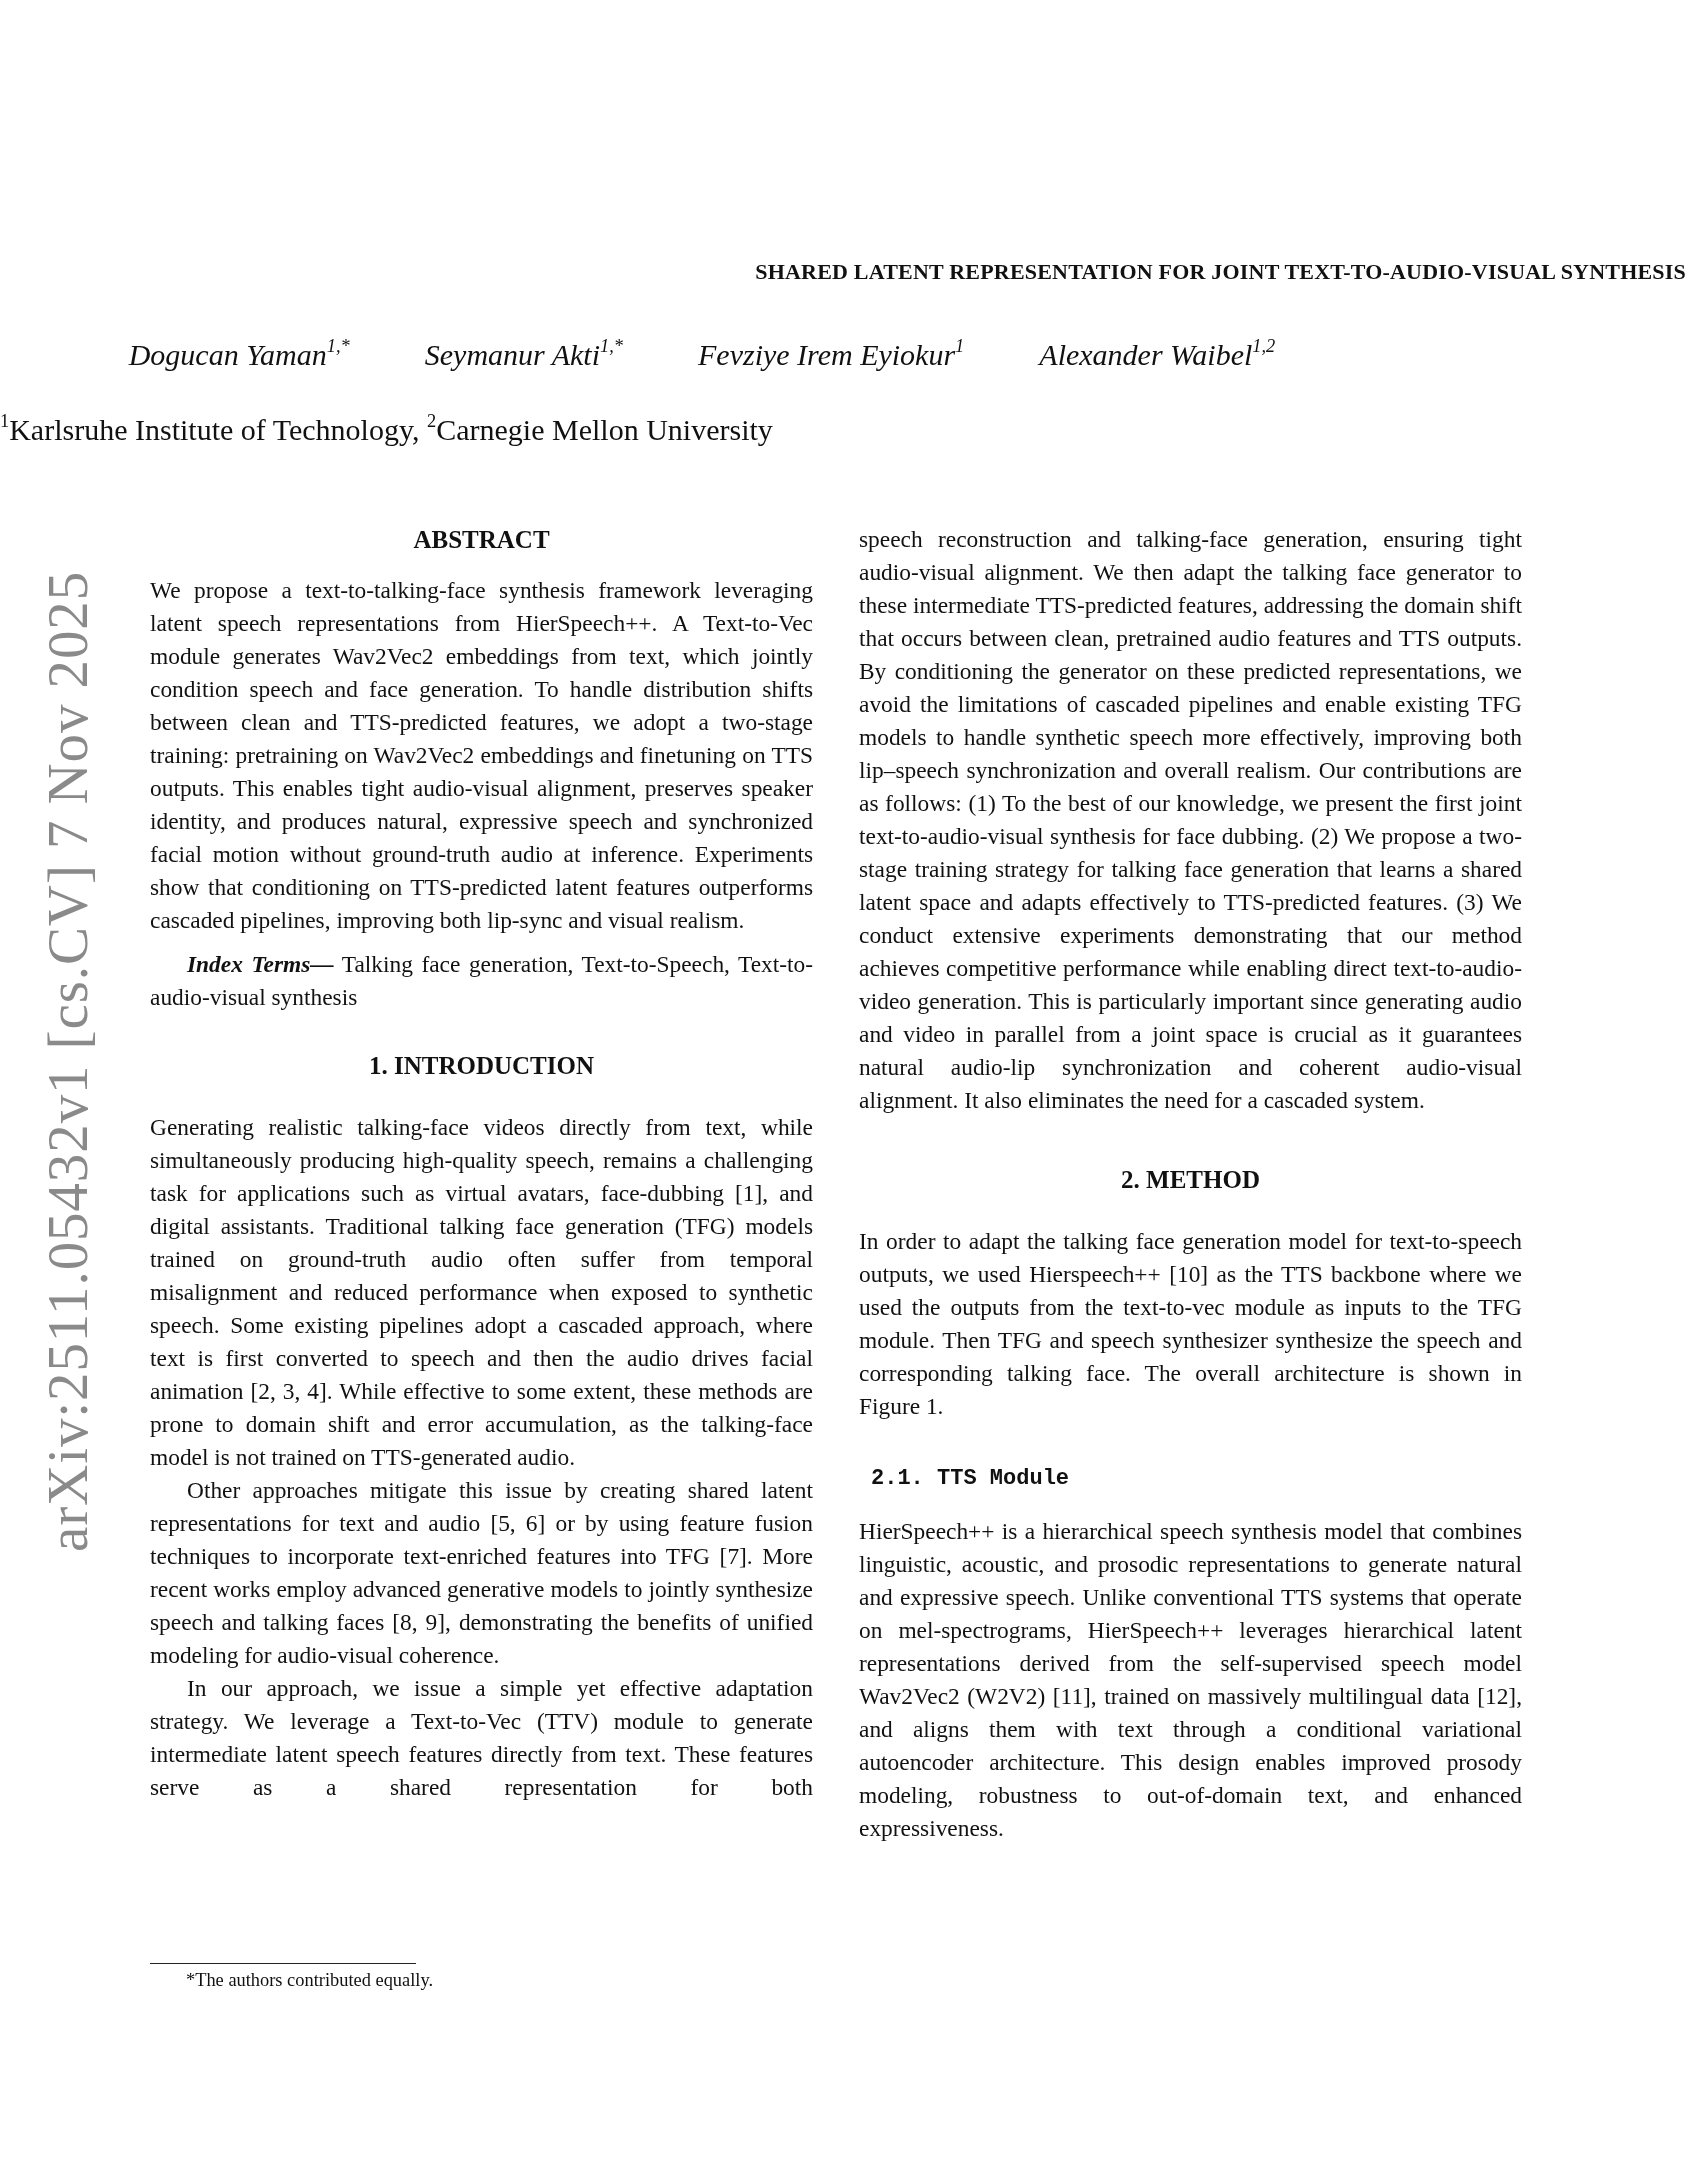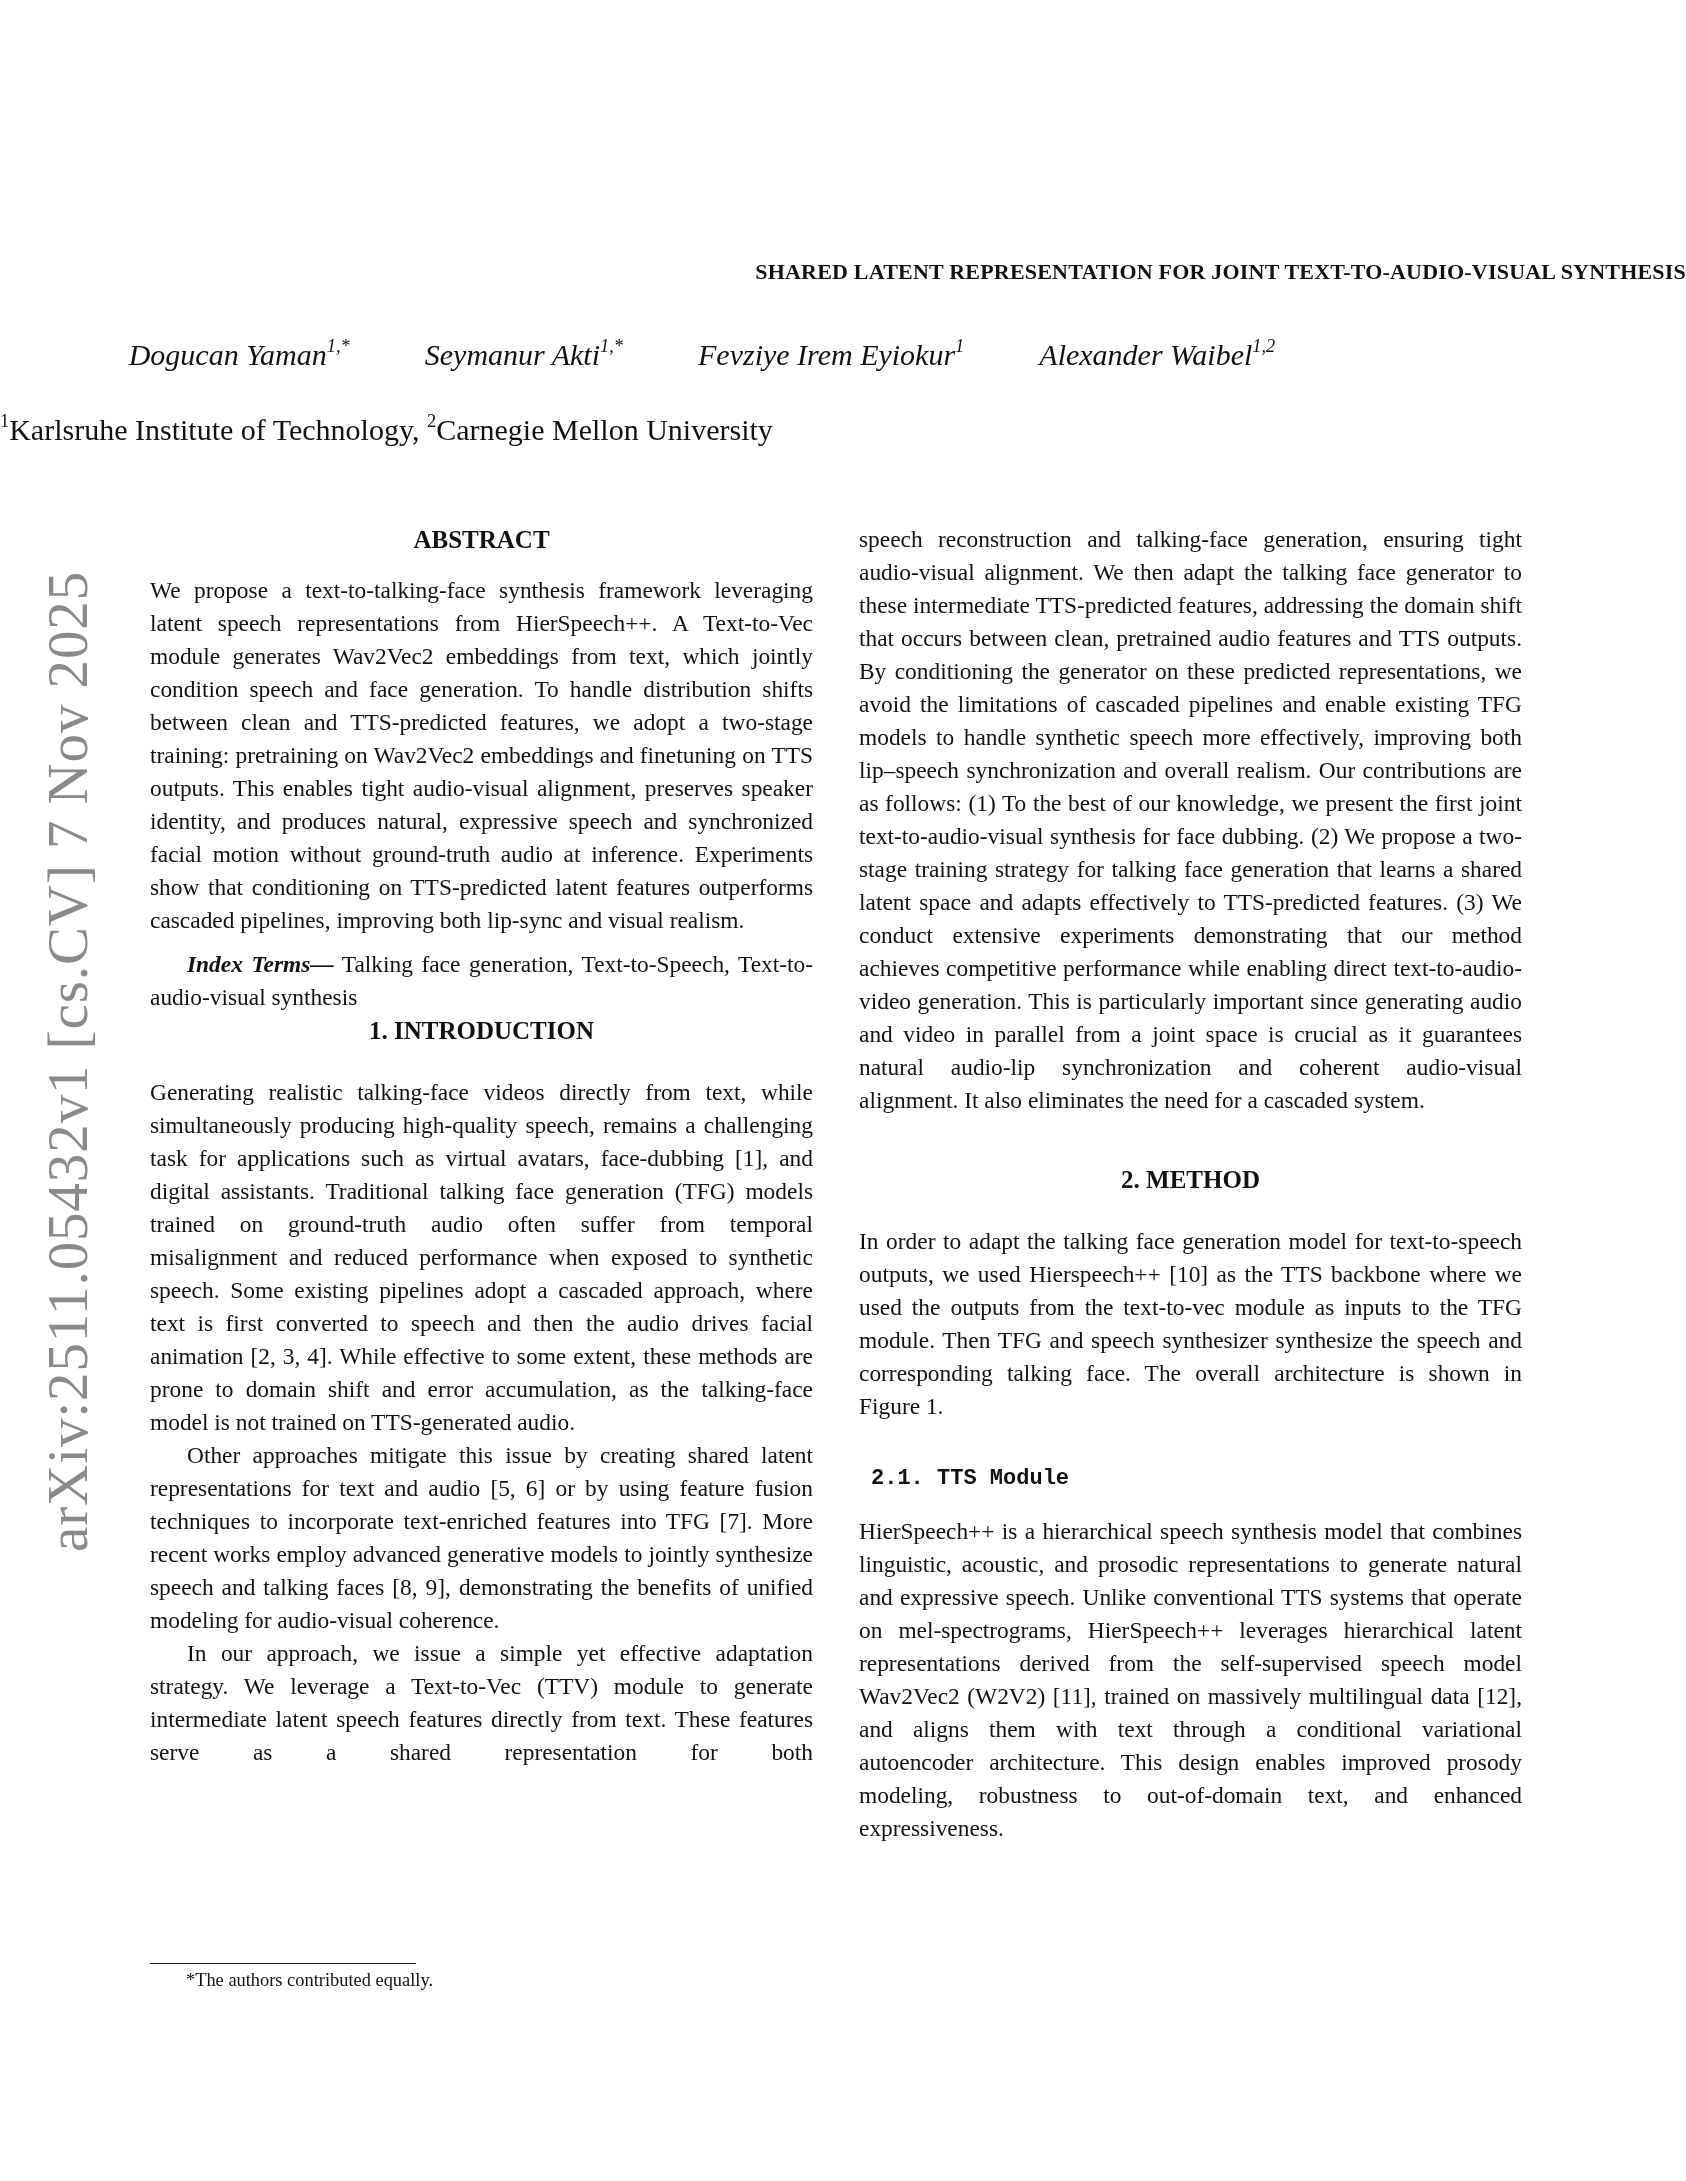--- a/index.html
+++ b/index.html
@@ -68,21 +68,21 @@
 
 <div class="affil">
   <sup>1</sup><span>Karlsruhe Institute of Technology,</span>
   <sup>2</sup><span>Carnegie Mellon University</span>
 </div>
 
 <div class="col left">
   <h2 class="sec-head" style="margin-bottom:18px;">ABSTRACT</h2>
   <p>We propose a text-to-talking-face synthesis framework leveraging latent speech representations from HierSpeech++. A Text-to-Vec module generates Wav2Vec2 embeddings from text, which jointly condition speech and face generation. To handle distribution shifts between clean and TTS-predicted features, we adopt a two-stage training: pretraining on Wav2Vec2 embeddings and finetuning on TTS outputs. This enables tight audio-visual alignment, preserves speaker identity, and produces natural, expressive speech and synchronized facial motion without ground-truth audio at inference. Experiments show that conditioning on TTS-predicted latent features outperforms cascaded pipelines, improving both lip-sync and visual realism.</p>
   <p class="indent index-terms" style="margin-top:11px;"><b>Index Terms—</b><span> Talking face generation, Text-to-Speech, Text-to-audio-visual synthesis</span></p>
-  <h2 class="sec-head" style="margin-bottom:29px;">1.  INTRODUCTION</h2>
+  <h2 class="sec-head" style="margin-top:35px; margin-bottom:29px;">1.  INTRODUCTION</h2>
   <p>Generating realistic talking-face videos directly from text, while simultaneously producing high-quality speech, remains a challenging task for applications such as virtual avatars, face-dubbing [1], and digital assistants. Traditional talking face generation (TFG) models trained on ground-truth audio often suffer from temporal misalignment and reduced performance when exposed to synthetic speech. Some existing pipelines adopt a cascaded approach, where text is first converted to speech and then the audio drives facial animation [2, 3, 4]. While effective to some extent, these methods are prone to domain shift and error accumulation, as the talking-face model is not trained on TTS-generated audio.</p>
   <p class="indent">Other approaches mitigate this issue by creating shared latent representations for text and audio [5, 6] or by using feature fusion techniques to incorporate text-enriched features into TFG [7]. More recent works employ advanced generative models to jointly synthesize speech and talking faces [8, 9], demonstrating the benefits of unified modeling for audio-visual coherence.</p>
   <p class="indent" style="text-align-last: justify;">In our approach, we issue a simple yet effective adaptation strategy. We leverage a Text-to-Vec (TTV) module to generate intermediate latent speech features directly from text. These features serve as a shared representation for both</p>
 </div>
 
 <div class="col right">
   <p>speech reconstruction and talking-face generation, ensuring tight audio-visual alignment. We then adapt the talking face generator to these intermediate TTS-predicted features, addressing the domain shift that occurs between clean, pretrained audio features and TTS outputs. By conditioning the generator on these predicted representations, we avoid the limitations of cascaded pipelines and enable existing TFG models to handle synthetic speech more effectively, improving both lip–speech synchronization and overall realism. Our contributions are as follows: (1) To the best of our knowledge, we present the first joint text-to-audio-visual synthesis for face dubbing. (2) We propose a two-stage training strategy for talking face generation that learns a shared latent space and adapts effectively to TTS-predicted features. (3) We conduct extensive experiments demonstrating that our method achieves competitive performance while enabling direct text-to-audio-video generation. This is particularly important since generating audio and video in parallel from a joint space is crucial as it guarantees natural audio-lip synchronization and coherent audio-visual alignment. It also eliminates the need for a cascaded system.</p>
   <h2 class="sec-head" style="margin-top:46px; margin-bottom:29px;">2.  METHOD</h2>
   <p>In order to adapt the talking face generation model for text-to-speech outputs, we used Hierspeech++ [10] as the TTS backbone where we used the outputs from the text-to-vec module as inputs to the TFG module. Then TFG and speech synthesizer synthesize the speech and corresponding talking face. The overall architecture is shown in Figure 1.</p>
   <h3 class="subsec-head" style="margin-top:39px; margin-bottom:20px;">2.1.  TTS Module</h3>

